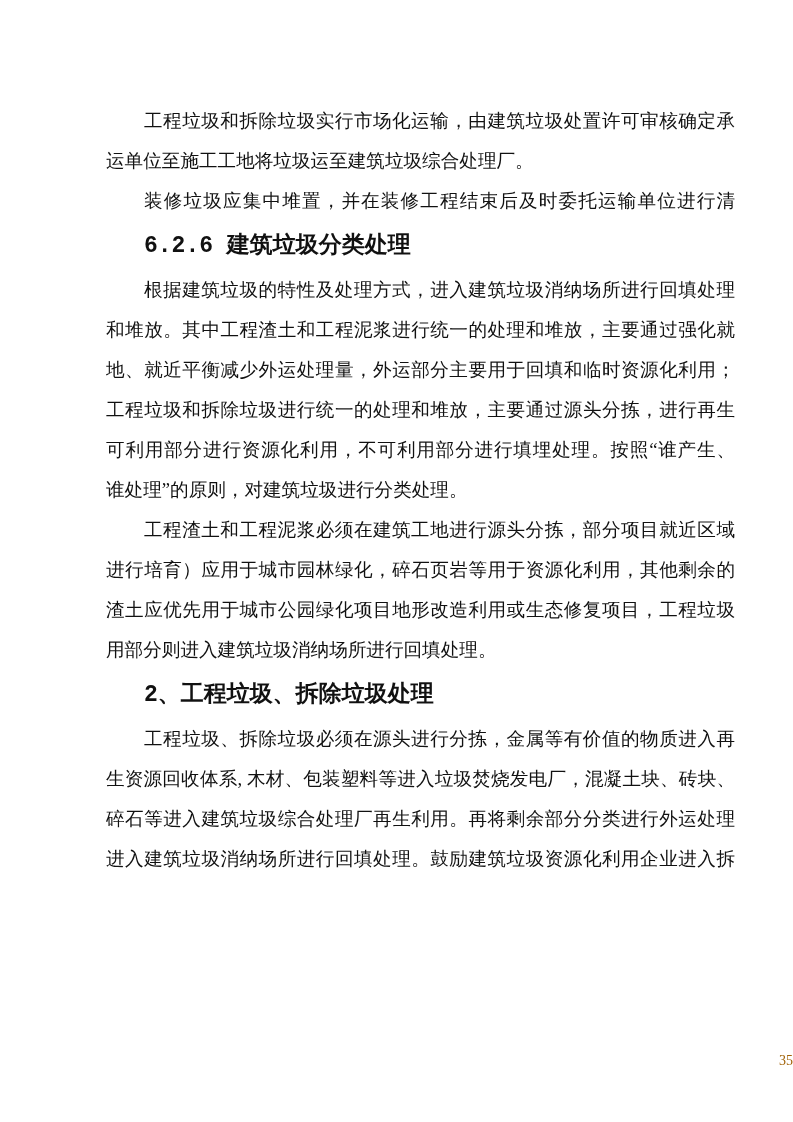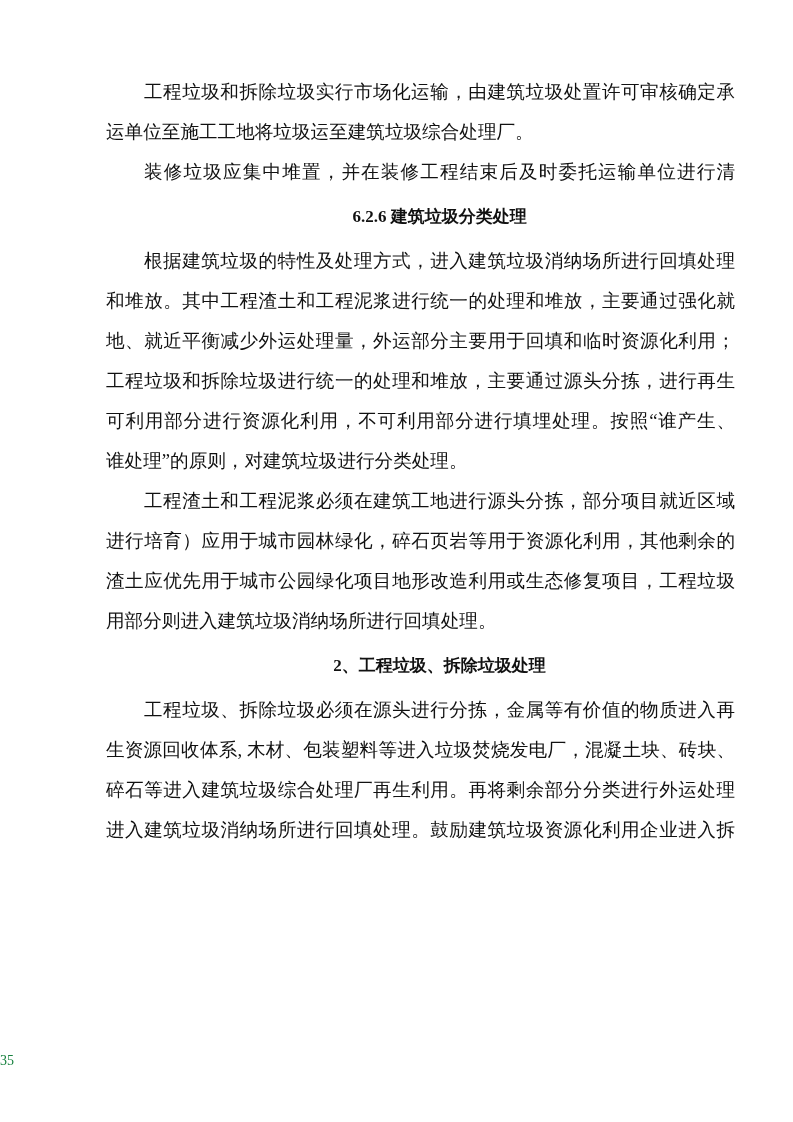--- a/index.html
+++ b/index.html
@@ -8,55 +8,54 @@
     width: 793px;
     height: 1122px;
     background: #ffffff;
     color: #111111;
     font-family: "Liberation Serif", serif;
     overflow: hidden;
   }
   .content {
     position: absolute;
     left: 106px;
-    top: 72px;
+    top: 101px;
     width: 629px;
   }
   .line {
     height: 40px;
     line-height: 40px;
     font-size: 18.6px;
     white-space: nowrap;
     overflow: visible;
     letter-spacing: 0;
   }
   .fill {
     white-space: normal;
     text-align: justify;
     text-align-last: justify;
     overflow: hidden;
   }
   .indent { text-indent: 38px; }
   .heading {
-    font-family: Liberation Serif, serif;
+    font-family: Liberation Mono, monospace;
     font-weight: 700;
-    font-size: 17px;
+    font-size: 23px;
     margin-top: 5px;
     margin-bottom: 4px;
-    text-align: center;
   }
   .footer-pagenum {
     position: absolute;
     left: 0;
     top: 1050px;
     width: 793px;
-    text-align: left;
+    text-align: right;
     font-size: 14px;
     line-height: 22px;
-    color: #15803d;
+    color: #a16207;
   }
 </style>
 </head>
 <body>
 
 <div class="page">
   <div class="content">
 
     <div class="line fill indent">工程垃圾和拆除垃圾实行市场化运输，由建筑垃圾处置许可审核确定承</div>
     <div class="line">运单位至施工工地将垃圾运至建筑垃圾综合处理厂。</div>

